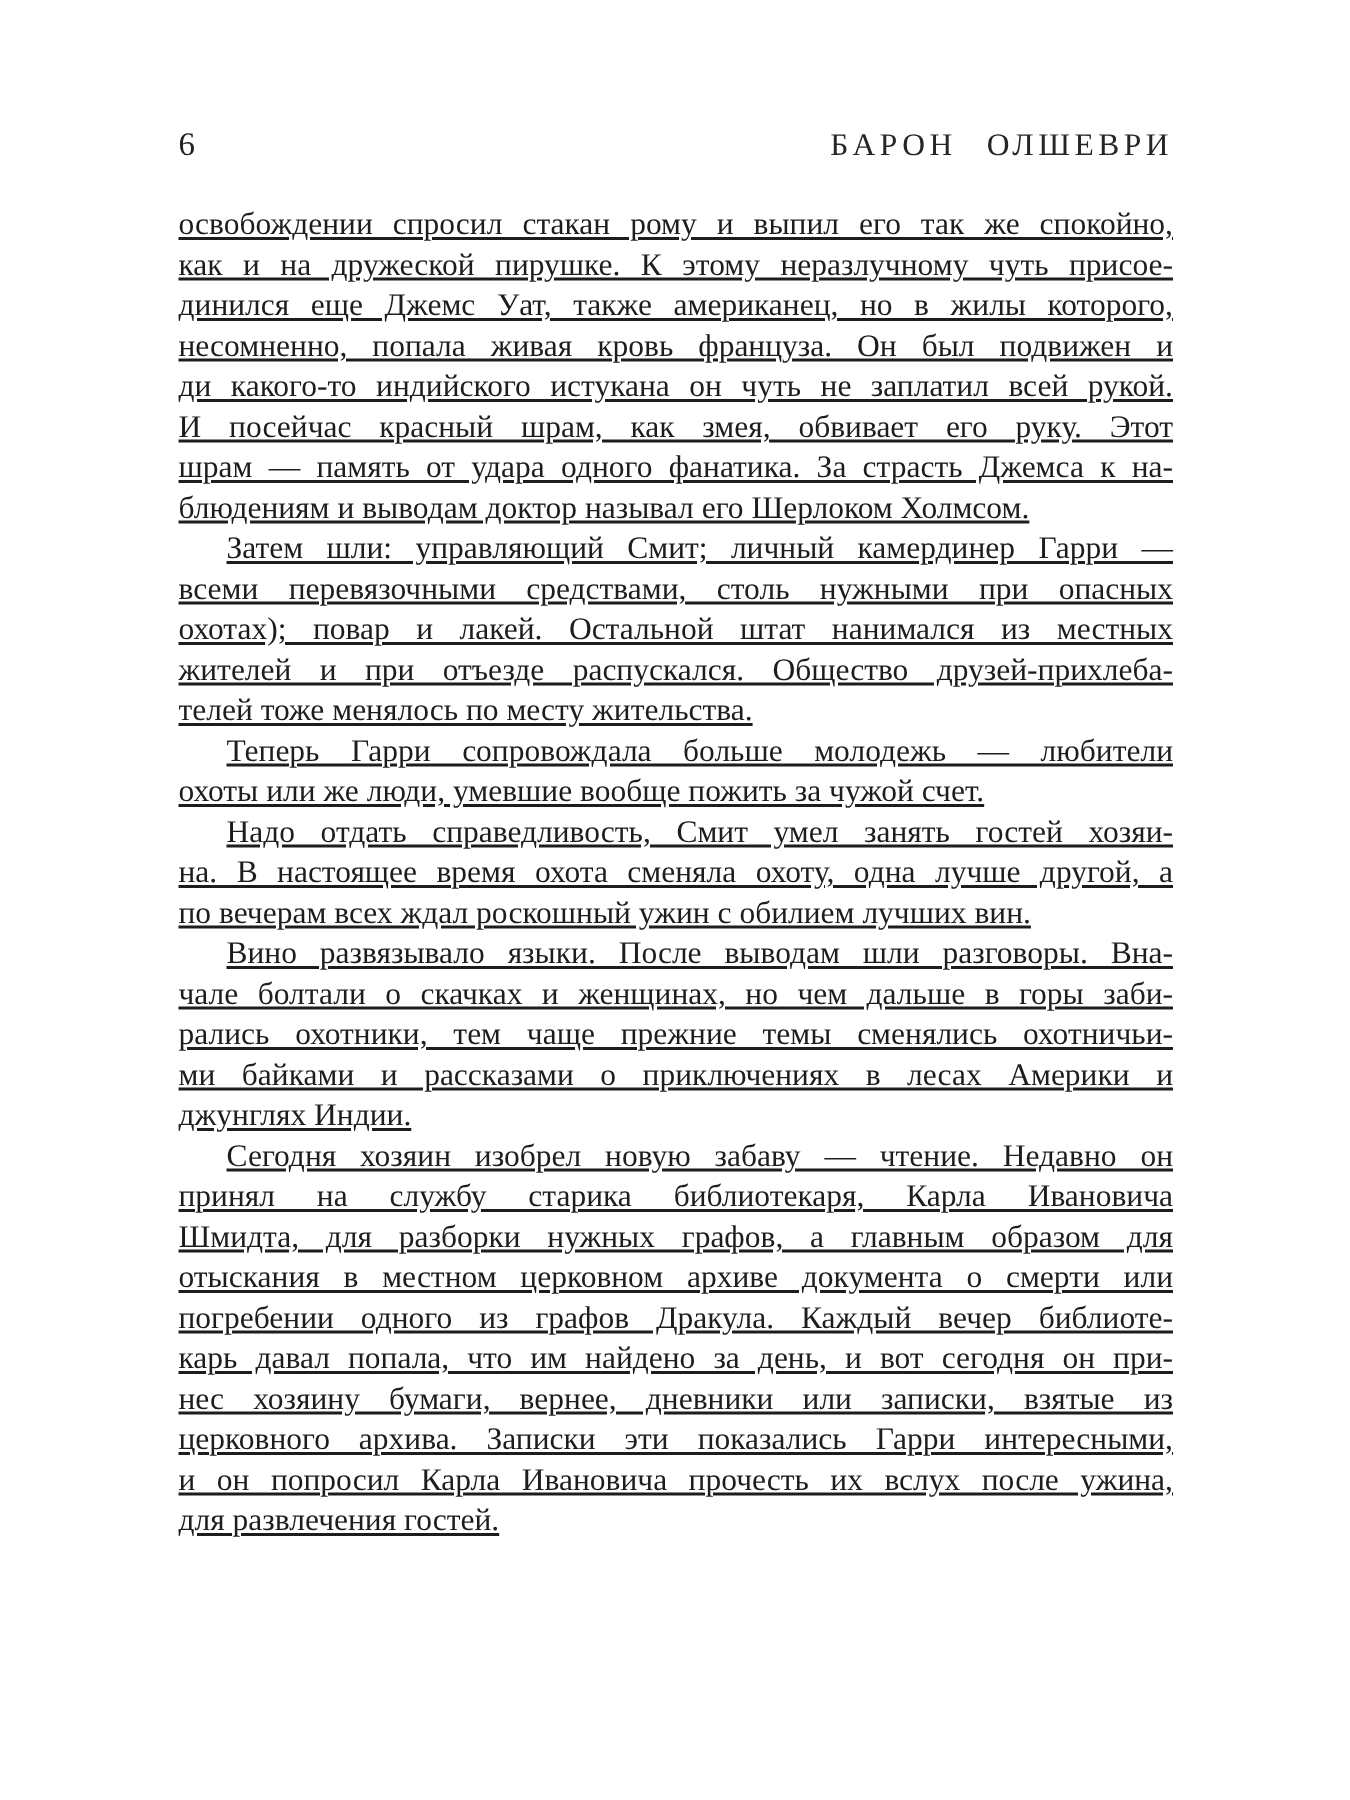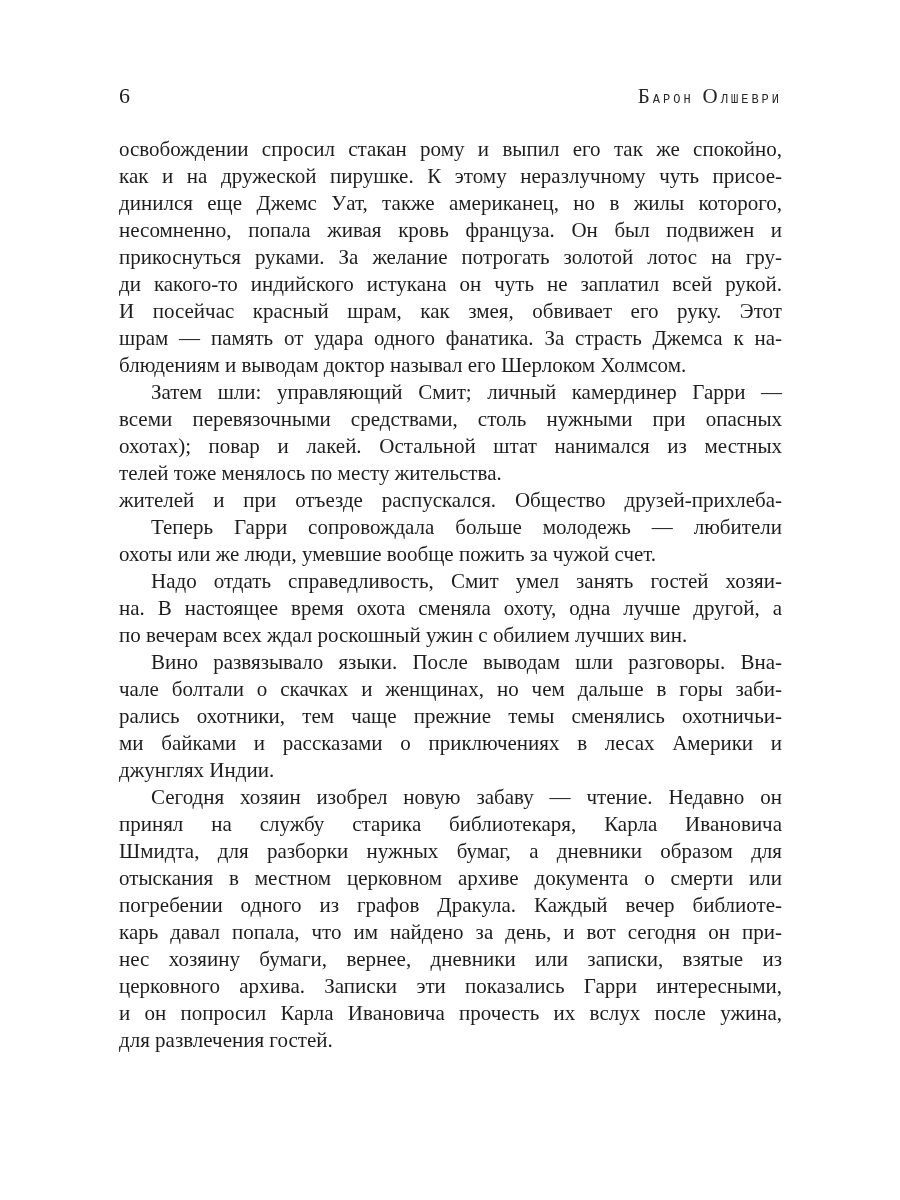--- a/index.html
+++ b/index.html
@@ -30,30 +30,30 @@
   .page-num {
     font-size: 22px;
     line-height: 22px;
     color: #212121;
   }
   .running-title {
     color: #262626;
     letter-spacing: 3px;
     white-space: nowrap;
   }
-  .running-title .tword + .tword { margin-left: 9px; }
+  .running-title .tword + .tword { margin-left: 20px; }
   .running-title .tcap  { font-size: 21px; }
-  .running-title .tsmall{ font-size: 12px; font-family: Liberation Mono, monospace; }
+  .running-title .tsmall{ font-size: 21px; }
   .text-block {
     margin-top: 27px;
     font-size: 21px;
     line-height: 27px;
     color: #1d1d1d;
   }
-  .para { margin: 0; }
+  .para { margin: 0; text-decoration: underline; }
   .line {
     text-align: justify;
     text-align-last: justify;
     white-space: normal;
   }
   .line.lastline { text-align-last: left; }
   .line.indent { text-indent: 32px; }
 </style>
 </head>
 <body>
@@ -63,53 +63,52 @@
     <div class="header-row">
       <span class="page-num">6</span>
       <span class="running-title"><span class="tword"><span class="tcap">Б</span><span class="tsmall">АРОН</span></span><span class="tword"><span class="tcap">О</span><span class="tsmall">ЛШЕВРИ</span></span></span>
     </div>
     <div class="text-block">
         <div class="para">
           <div class="line">освобождении спросил стакан рому и выпил его так же спокойно,</div>
           <div class="line">как и на дружеской пирушке. К этому неразлучному чуть присое-</div>
           <div class="line">динился еще Джемс Уат, также американец, но в жилы которого,</div>
           <div class="line">несомненно, попала живая кровь француза. Он был подвижен и</div>
-          <div class="line">прикоснуться руками. За желание потрогать золотой лотос на гру-</div>
           <div class="line">ди какого-то индийского истукана он чуть не заплатил всей рукой.</div>
           <div class="line">И посейчас красный шрам, как змея, обвивает его руку. Этот</div>
           <div class="line">шрам — память от удара одного фанатика. За страсть Джемса к на-</div>
           <div class="line lastline">блюдениям и выводам доктор называл его Шерлоком Холмсом.</div>
         </div>
         <div class="para">
           <div class="line indent">Затем шли: управляющий Смит; личный камердинер Гарри —</div>
           <div class="line">всеми перевязочными средствами, столь нужными при опасных</div>
           <div class="line">охотах); повар и лакей. Остальной штат нанимался из местных</div>
+          <div class="line">жителей и при отъезде распускался. Общество друзей-прихлеба-</div>
           <div class="line lastline">телей тоже менялось по месту жительства.</div>
-          <div class="line">жителей и при отъезде распускался. Общество друзей-прихлеба-</div>
         </div>
         <div class="para">
           <div class="line indent">Теперь Гарри сопровождала больше молодежь — любители</div>
           <div class="line lastline">охоты или же люди, умевшие вообще пожить за чужой счет.</div>
         </div>
         <div class="para">
           <div class="line indent">Надо отдать справедливость, Смит умел занять гостей хозяи-</div>
           <div class="line">на. В настоящее время охота сменяла охоту, одна лучше другой, а</div>
           <div class="line lastline">по вечерам всех ждал роскошный ужин с обилием лучших вин.</div>
         </div>
         <div class="para">
           <div class="line indent">Вино развязывало языки. После выводам шли разговоры. Вна-</div>
           <div class="line">чале болтали о скачках и женщинах, но чем дальше в горы заби-</div>
           <div class="line">рались охотники, тем чаще прежние темы сменялись охотничьи-</div>
           <div class="line">ми байками и рассказами о приключениях в лесах Америки и</div>
           <div class="line lastline">джунглях Индии.</div>
         </div>
         <div class="para">
           <div class="line indent">Сегодня хозяин изобрел новую забаву — чтение. Недавно он</div>
           <div class="line">принял на службу старика библиотекаря, Карла Ивановича</div>
-          <div class="line">Шмидта, для разборки нужных бумаг, а дневники образом для</div>
+          <div class="line">Шмидта, для разборки нужных графов, а главным образом для</div>
           <div class="line">отыскания в местном церковном архиве документа о смерти или</div>
           <div class="line">погребении одного из графов Дракула. Каждый вечер библиоте-</div>
           <div class="line">карь давал попала, что им найдено за день, и вот сегодня он при-</div>
           <div class="line">нес хозяину бумаги, вернее, дневники или записки, взятые из</div>
           <div class="line">церковного архива. Записки эти показались Гарри интересными,</div>
           <div class="line">и он попросил Карла Ивановича прочесть их вслух после ужина,</div>
           <div class="line lastline">для развлечения гостей.</div>
         </div>
       </div>
   </div>

